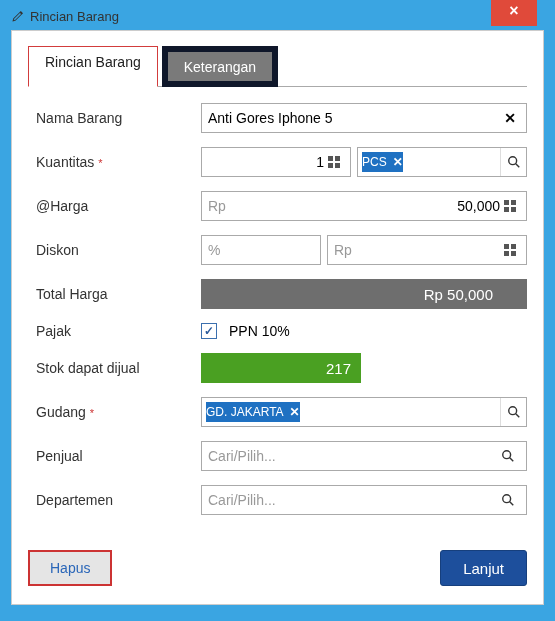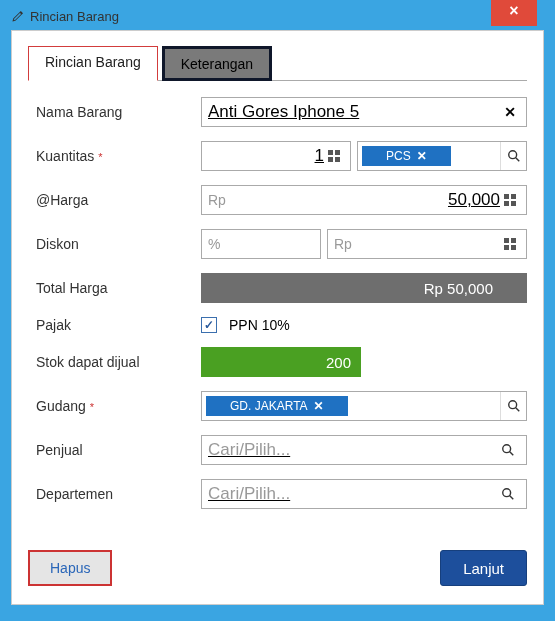--- a/index.html
+++ b/index.html
@@ -4,33 +4,33 @@
 <style>
 * { box-sizing: border-box; margin: 0; padding: 0; font-family: "Segoe UI", Arial, sans-serif; }
 body { background: #3aa5e2; width: 555px; height: 621px; position: relative; padding: 3px; }
 .close-btn { position: absolute; top: 0; right: 18px; width: 46px; height: 26px; background: #e04a3a; color: #fff; text-align: center; line-height: 22px; font-size: 16px; font-weight: bold; cursor: pointer; }
 .title-bar { display: flex; align-items: center; padding: 6px 8px 4px 8px; font-size: 13px; color: #333; }
 .title-bar svg { margin-right: 6px; }
 .content { background: #fff; margin: 2px 8px 8px 8px; border: 1px solid #ccc; padding: 14px 16px 20px 16px; height: 575px; position: relative; }
 .tabs { display: flex; border-bottom: 1px solid #aaa; margin-bottom: 16px; }
 .tab { padding: 7px 16px 6px 16px; font-size: 14px; cursor: pointer; border: 1px solid transparent; position: relative; top: 1px; }
 .tab.active { border: 1px solid #d23c3c; border-bottom: 1px solid #fff; background: #fff; color: #222; }
-.tab.inactive { background: #7a7a7a; color: #000000; border: 3px solid #0f172a; margin-left: 4px; }
+.tab.inactive { background: #7a7a7a; color: #ffffff; border: 6px solid #0f172a; margin-left: 4px; }
 .row { display: flex; align-items: center; margin-bottom: 14px; font-size: 14px; }
 .label { flex: 0 0 165px; color: #333; margin-left: 8px; }
 .req { color: #c33; font-size: 11px; }
 .controls { flex: 1; display: flex; gap: 6px; align-items: stretch; }
 .input { height: 30px; border: 1px solid #aaa; padding: 0 6px; font-size: 14px; background: #fff; display: flex; align-items: center; }
-.input input { border: none; outline: none; width: 100%; height: 100%; font-size: 17px; background: transparent; text-decoration: underline; }
+.input input { border: none; outline: none; width: 100%; height: 100%; font-size: 14px; background: transparent; }
 .clear-x { cursor: pointer; font-weight: bold; padding: 0 4px; }
 .qty-field { width: 150px; text-align: right; }
 .keypad-icon { display: inline-flex; padding: 0 4px; }
 .keypad-icon svg { display: block; }
 .pill-box { display: flex; align-items: center; border: 1px solid #aaa; height: 30px; padding: 0 0 0 4px; flex: 1; }
-.pill { background: #1f71c2; color: #fff; font-size: 12px; padding: 3px 24px; border-radius: 0; display: inline-flex; align-items: center; gap: 6px; }
+.pill { background: #1f71c2; color: #fff; font-size: 12px; padding: 3px 0; border-radius: 0; display: inline-flex; align-items: center; gap: 6px; }
 .pill .px { font-weight: bold; cursor: pointer; }
 .search-icon { width: 26px; display:flex; align-items:center; justify-content:center; cursor:pointer; border-left: 1px solid #ddd; height: 100%; margin-left:auto;}
 .harga-field { flex: 1; display: flex; align-items: center; }
 .harga-field .pre { color: #999; font-size: 14px; }
 .harga-field input { text-align: right; }
 .disc-pct { width: 120px; }
 .disc-pct .pre { color: #999; }
 .disc-rp { flex: 1; display: flex; }
 .disc-rp .pre { color: #999; }
 .total-bar { flex: 1; background: #6e6e6e; color: #fff; height: 30px; display: flex; align-items: center; justify-content: flex-end; padding-right: 34px; font-size: 15px; }
@@ -154,21 +154,21 @@
     <div class="label">Pajak</div>
     <div class="controls" style="align-items:center">
       <span class="chk">✓</span>
       <span>PPN 10%</span>
     </div>
   </div>
 
   <div class="row">
     <div class="label">Stok dapat dijual</div>
     <div class="controls">
-      <div class="green-bar stok-bar">200</div>
+      <div class="green-bar stok-bar">217</div>
     </div>
   </div>
 
   <div class="row">
     <div class="label"><span>Gudang</span> <span class="req">*</span></div>
     <div class="controls">
       <div class="pill-box gudang-pill">
         <span class="pill">
             <span>GD. JAKARTA</span> 
             <span class="px">✕</span>

